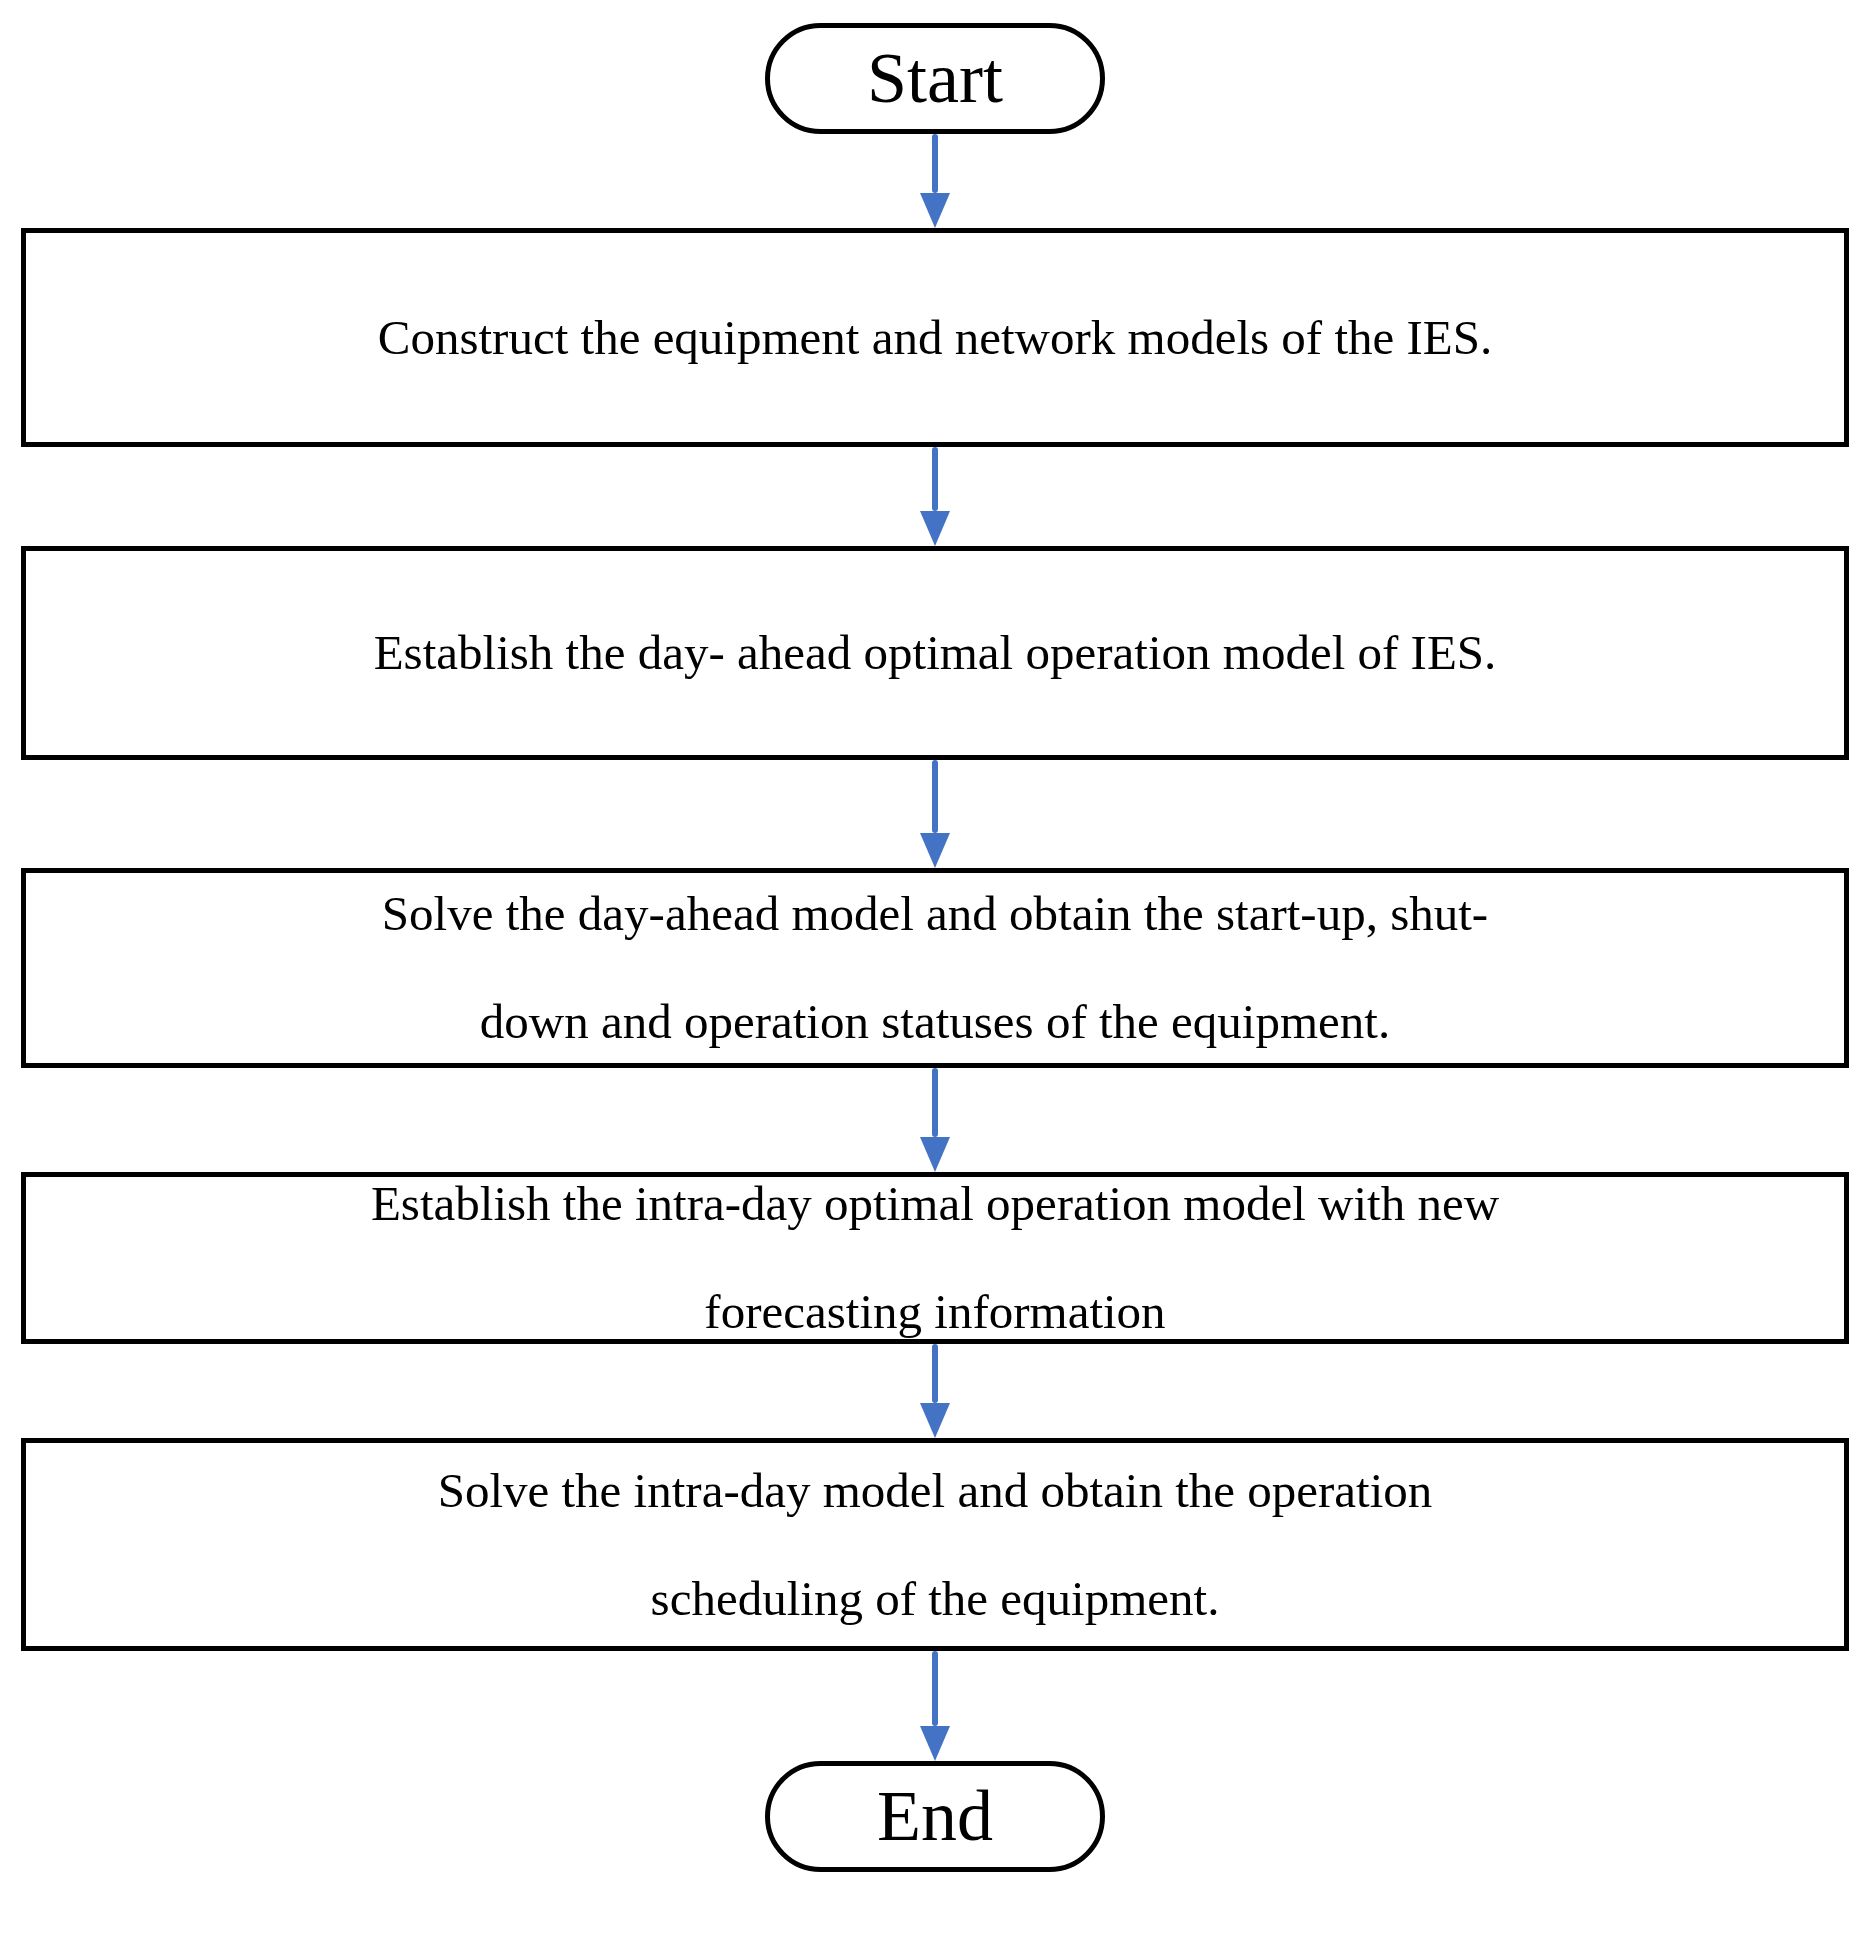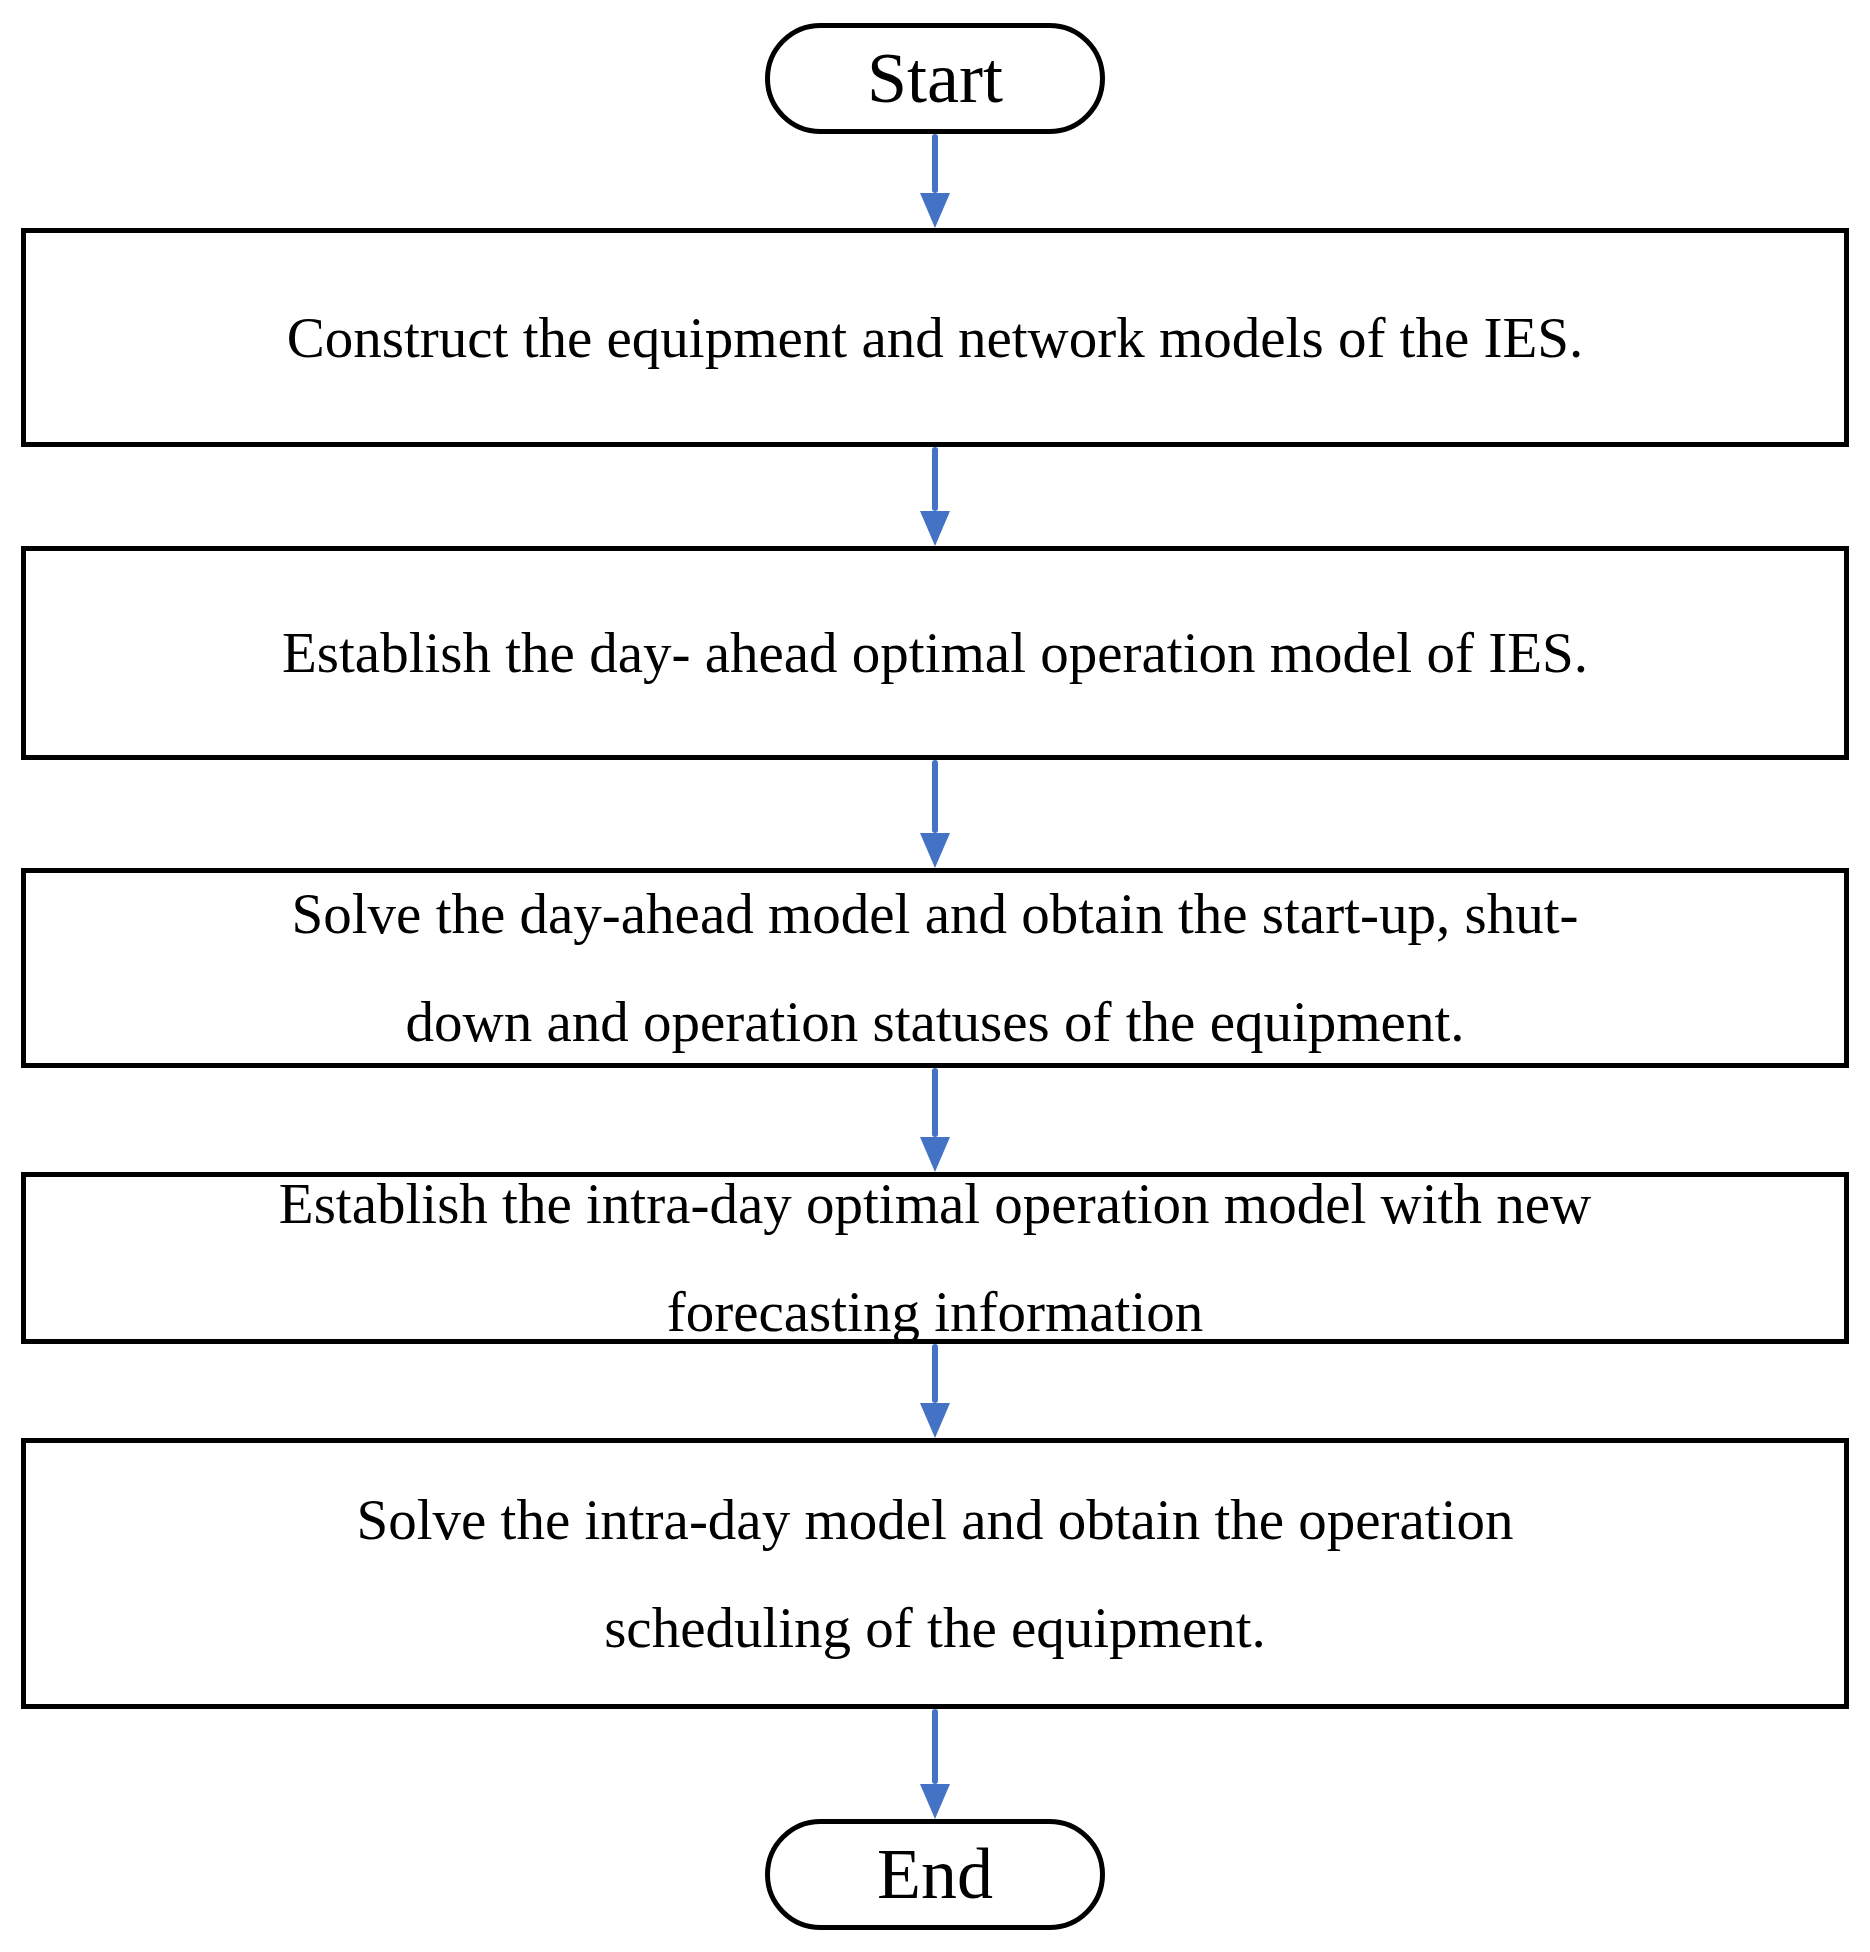--- a/index.html
+++ b/index.html
@@ -40,21 +40,21 @@
   
   .process {
     width: 1828px;
     border: 5.5px solid var(--ink);
     background: var(--bg);
     display: flex;
     flex-direction: column;
     align-items: center;
     justify-content: center;
     text-align: center;
-    font-size: 57px;
+    font-size: 49px;
     line-height: 108px;
     flex: 0 0 auto;
   }
   .process .line { display: block; white-space: nowrap; }
   
   .arrow {
     display: flex;
     flex-direction: column;
     align-items: center;
     flex: 0 0 auto;
@@ -118,21 +118,21 @@
   <div class="process" style="height:172px">
     <span class="line">Establish the intra-day optimal operation model with new</span>
     <span class="line">forecasting information</span>
   </div>
 
   <div class="arrow" style="height:94px">
     <div class="stem"></div>
     <div class="head"></div>
   </div>
 
-  <div class="process" style="height:271px">
+  <div class="process" style="height:213px">
     <span class="line">Solve the intra-day model and obtain the operation</span>
     <span class="line">scheduling of the equipment.</span>
   </div>
 
   <div class="arrow" style="height:110px">
     <div class="stem"></div>
     <div class="head"></div>
   </div>
 
   <div class="terminator">

